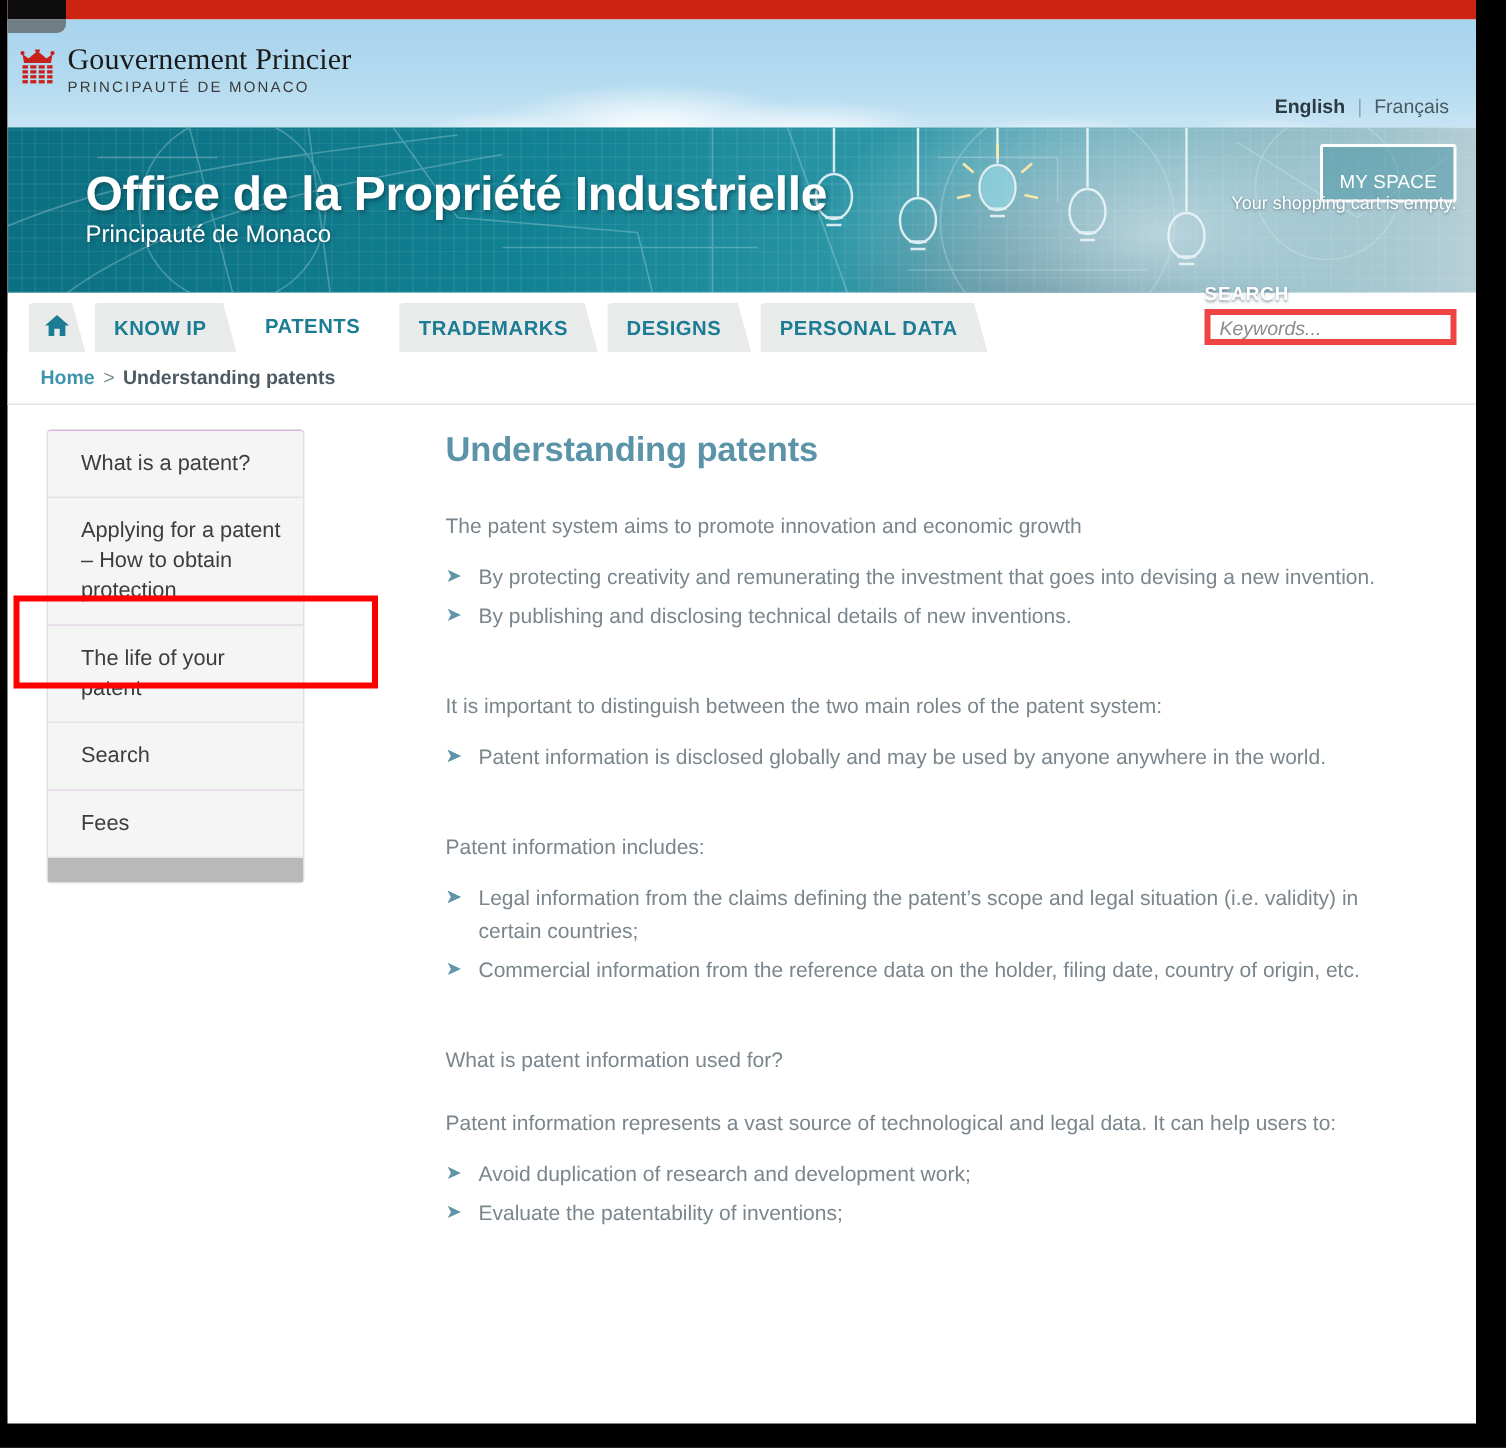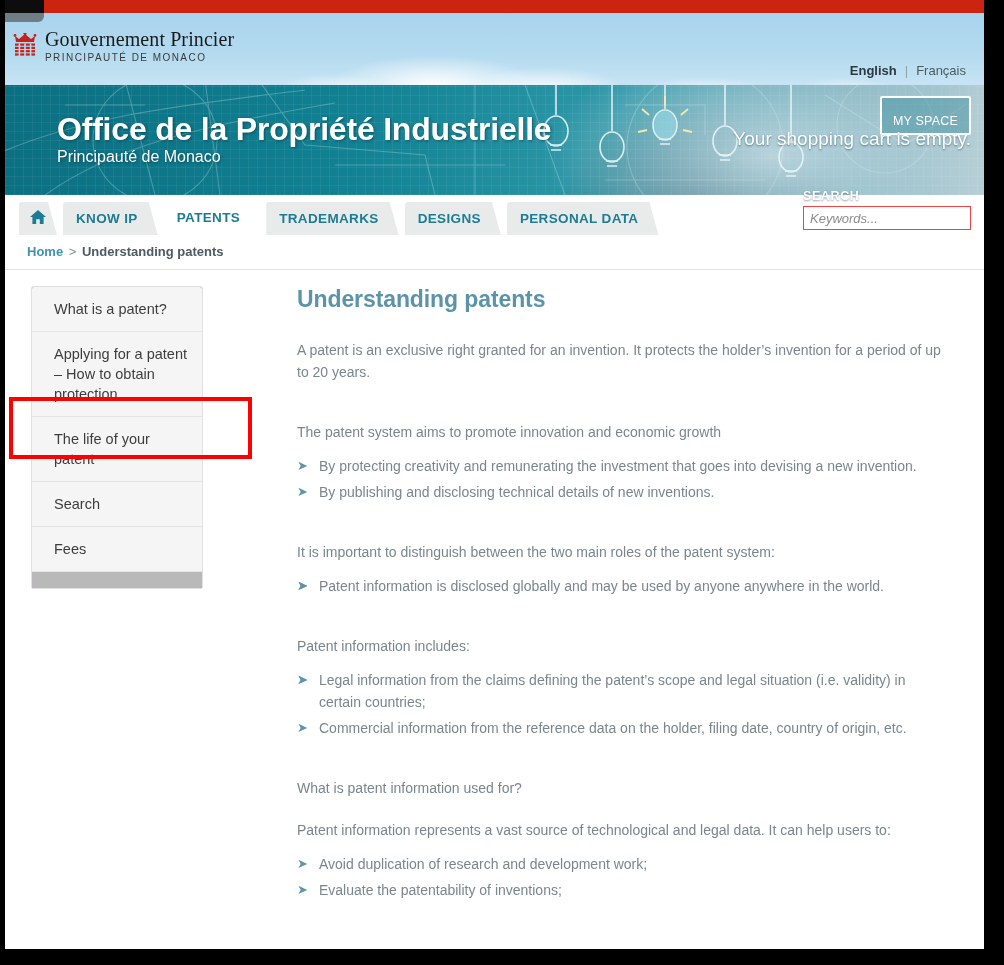--- a/index.html
+++ b/index.html
@@ -151,41 +151,41 @@
     font-size: 12.5px;
     padding: 16px 11px 5px;
     letter-spacing: 0.2px;
     background: rgba(20,120,138,0.35);
     cursor: pointer;
   }
   #cart-msg {
     position: absolute;
     right: 13px; top: 43px;
     color: #ffffff;
-    font-size: 19px;
+    font-size: 12px;
     text-shadow: 0 1px 2px rgba(0,40,50,0.5);
   }
 
   
   #search-zone {
     position: absolute;
     right: 13px; top: 189px;
     width: 168px;
   }
   #search-label {
     color: #ffffff;
     font-size: 12.5px;
     font-weight: bold;
     letter-spacing: 0.6px;
     margin-bottom: 3px;
     text-shadow: 0 1px 2px rgba(0,40,50,0.45);
   }
   #search-row {
     display: flex;
-    border: 1px solid #ef4444;
+    border: 4px solid #ef4444;
     background: #ffffff;
     height: 24px;
     width: 168px;
   }
   #search-input {
     flex: 1;
     border: none;
     outline: none;
     font-family: "Liberation Sans", sans-serif;
     font-size: 13px;
@@ -458,23 +458,20 @@
       <div class="side-item">Search</div>
       <div class="side-item">Fees</div>
       <div id="sidebar-footbar"></div>
     </div>
 
     <div id="annot-box"></div>
 
     <div id="content">
       <div id="page-title">Understanding patents</div>
 
-      <div class="block">
-        <p class="para">A patent is an exclusive right granted for an invention. It protects the holder’s invention for a period of up to 20 years.</p>
-      </div>
 
       <div class="block">
         <p class="para block-lead">The patent system aims to promote innovation and economic growth</p>
         <ul class="bullets">
           <li class="bullet">
             <span class="chev">➤</span>
             <span>By protecting creativity and remunerating the investment that goes into devising a new invention.</span>
           </li>
           <li class="bullet">
             <span class="chev">➤</span>

